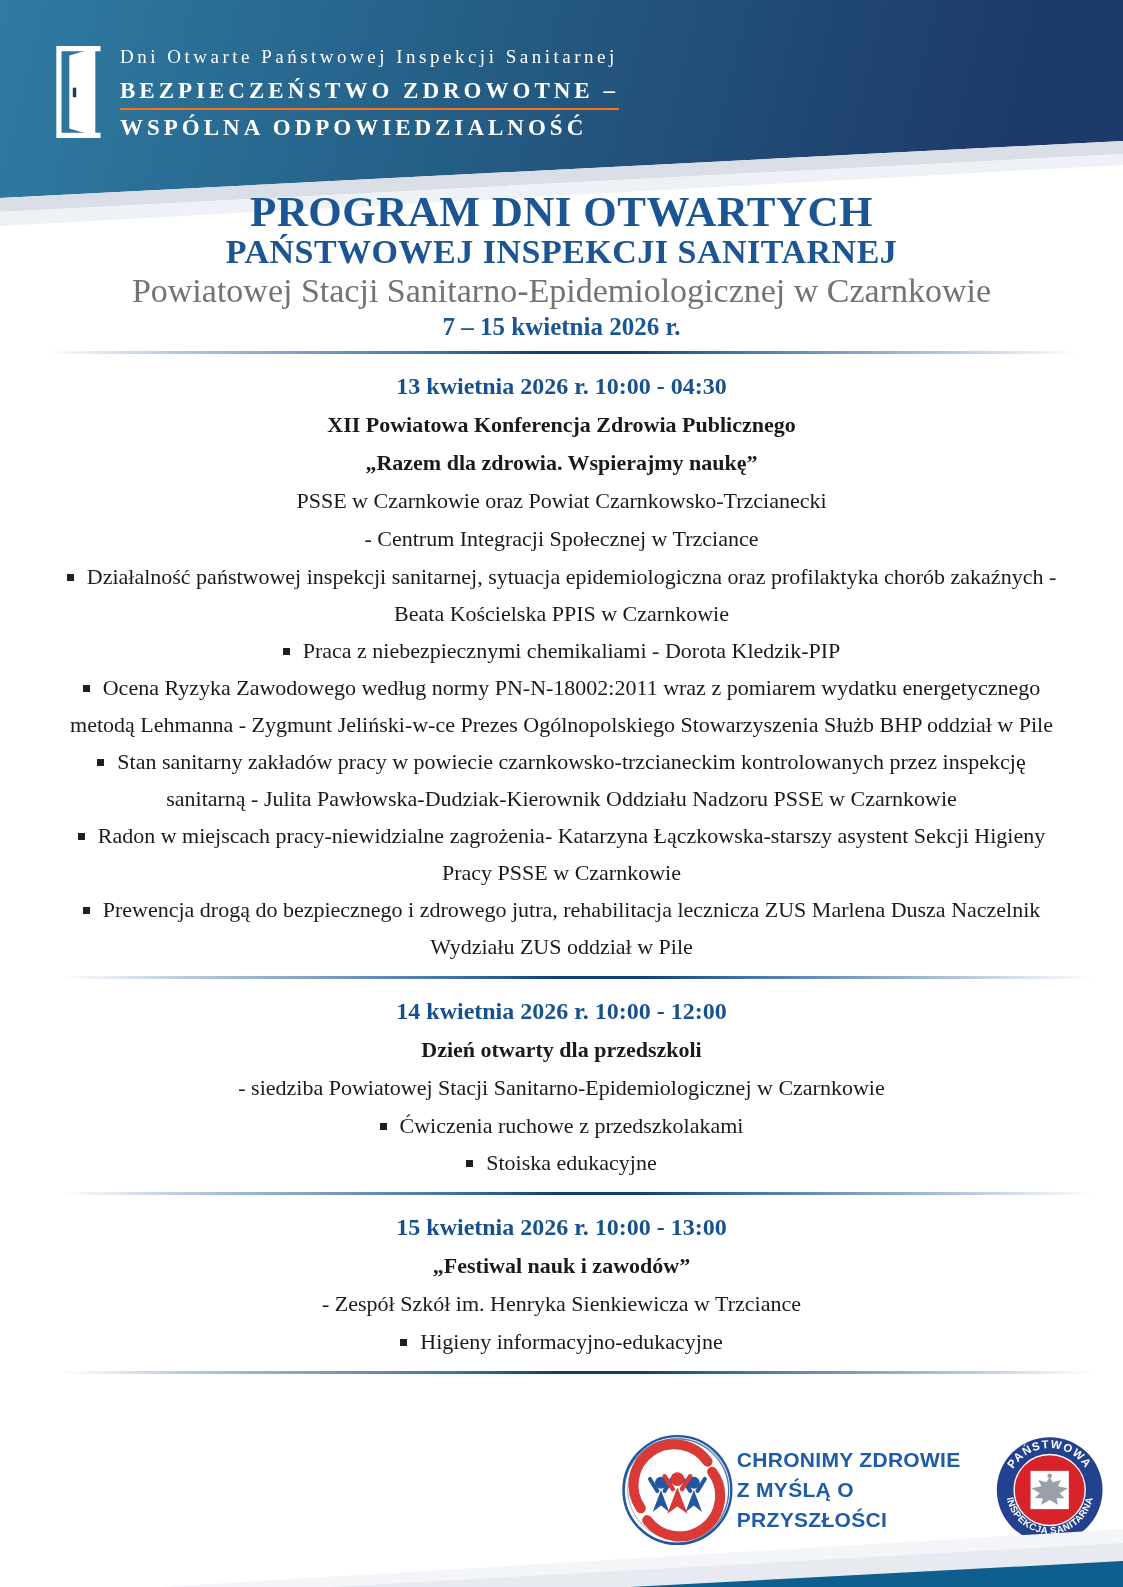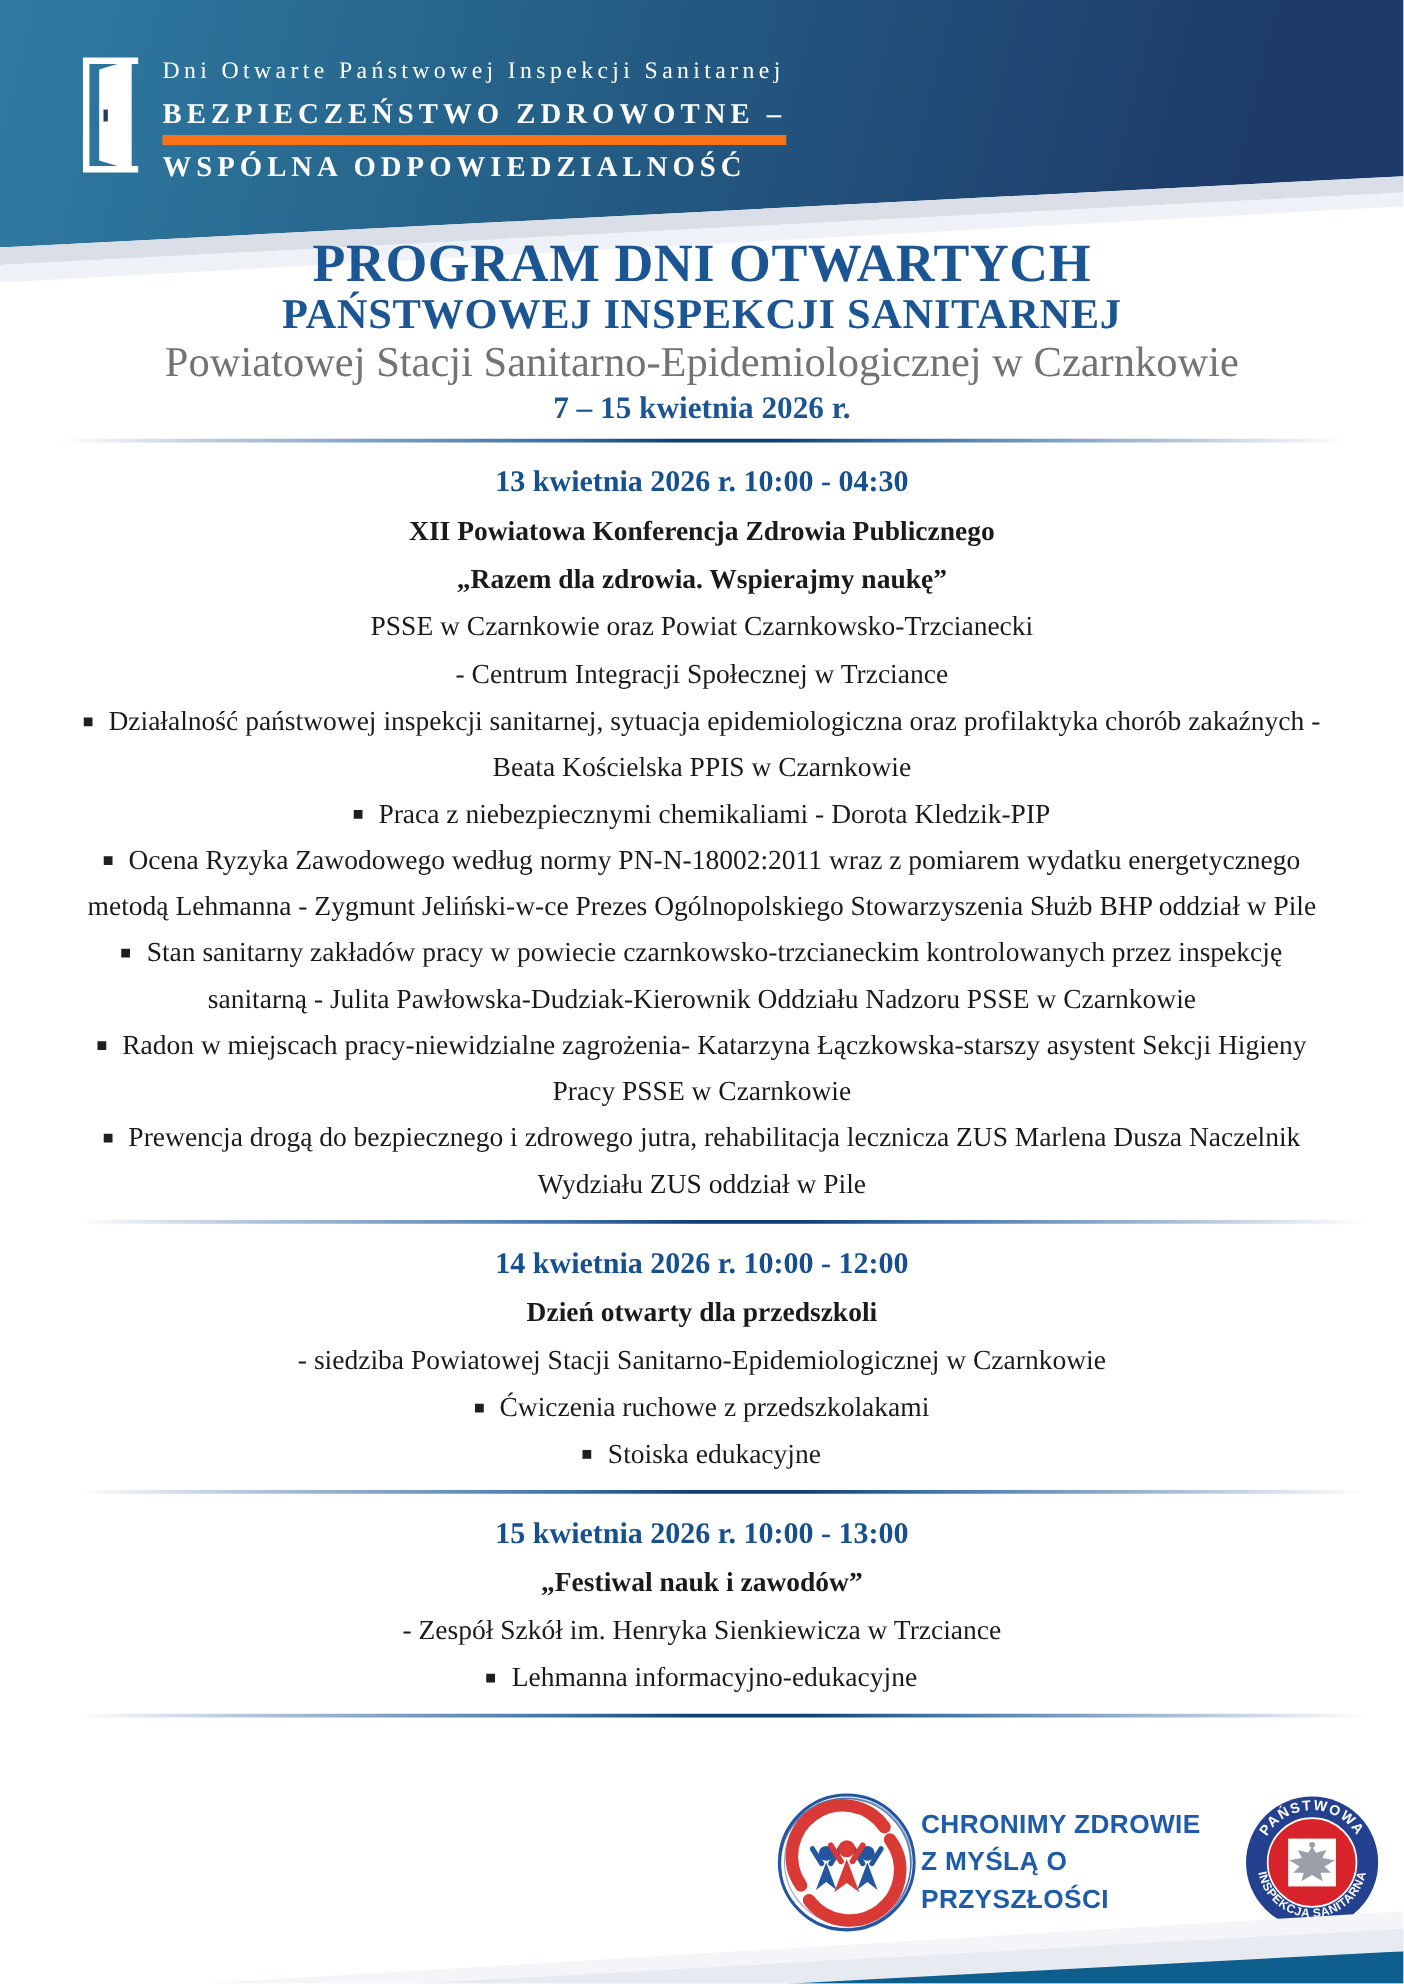--- a/index.html
+++ b/index.html
@@ -11,26 +11,26 @@
   }
   
   .header-wrap{position:relative;width:1123px;height:226px;}
   .hdr-blue{position:absolute;inset:0;
     background:linear-gradient(104deg,#2f7ba3 0%,#256087 38%,#1d3a68 88%);
     clip-path:polygon(0 0,1123px 0,1123px 141px,0 198px);}
   .hdr-gray1{position:absolute;inset:0;background:#d9dee7;
     clip-path:polygon(0 198px,1123px 141px,1123px 154px,0 212px);}
   .hdr-gray2{position:absolute;inset:0;background:#eef1f6;
     clip-path:polygon(0 212px,1123px 154px,1123px 165px,0 226px);}
-  .header-inner{position:absolute;left:62px;top:44px;display:flex;align-items:flex-start;gap:16px;}
+  .header-inner{position:absolute;left:52px;top:44px;display:flex;align-items:flex-start;gap:16px;}
   .door-svg{width:52px;height:96px;flex:0 0 auto;}
   .hdr-text{padding-top:2px;}
   .hdr-line1{color:#ffffff;font-size:19px;letter-spacing:3.5px;font-weight:400;margin-bottom:10px;}
   .hdr-line2{display:inline-block;color:#ffffff;font-size:23px;font-weight:700;letter-spacing:4px;
-    border-bottom:8px solid #f97316;padding-bottom:4px;margin-bottom:5px;}
+    border-bottom:2px solid #f97316;padding-bottom:4px;margin-bottom:5px;}
   .hdr-line3{color:#ffffff;font-size:23px;font-weight:700;letter-spacing:4px;}
   
   .title-block{margin-top:-34px;text-align:center;position:relative;}
   .title-l1{color:#1b5593;font-size:43px;font-weight:700;line-height:40px;letter-spacing:0.5px;}
   .title-l2{color:#1b5593;font-size:34px;font-weight:700;line-height:40px;letter-spacing:0.5px;}
   .title-sub{color:#737373;font-size:34px;font-weight:400;line-height:38px;}
   .title-date{color:#1b5593;font-size:25px;font-weight:700;line-height:34px;}
   
   .divider{height:3px;width:1030px;margin:7px auto 6px auto;border:0;
     background:linear-gradient(90deg,rgba(27,85,147,0) 0%,#b9cade 12%,#3f72a8 38%,#0f3e74 48%,#0f3e74 56%,#3f72a8 66%,#b9cade 88%,rgba(27,85,147,0) 100%);}
@@ -111,21 +111,21 @@
     <div class="bullet-line"><span class="sq"></span><span>Ćwiczenia ruchowe z przedszkolakami</span></div>
     <div class="bullet-line"><span class="sq"></span><span>Stoiska edukacyjne</span></div>
   </section>
 
   <hr class="divider">
 
   <section class="sec">
     <div class="sec-heading">15 kwietnia 2026 r. 10:00 - 13:00</div>
     <div class="line bold">„Festiwal nauk i zawodów”</div>
     <div class="line">- Zespół Szkół im. Henryka Sienkiewicza w Trzciance</div>
-    <div class="bullet-line"><span class="sq"></span><span>Lehmanna informacyjno-edukacyjne</span></div>
+    <div class="bullet-line"><span class="sq"></span><span>Higieny informacyjno-edukacyjne</span></div>
   </section>
 
   <hr class="divider">
 
 </div>
 
 <div class="logos">
 
   <svg width="126" height="126" viewBox="0 0 130 130" aria-hidden="true">
     <circle cx="65" cy="65" r="59" fill="none" stroke="#2456a0" stroke-width="2.6"></circle>

